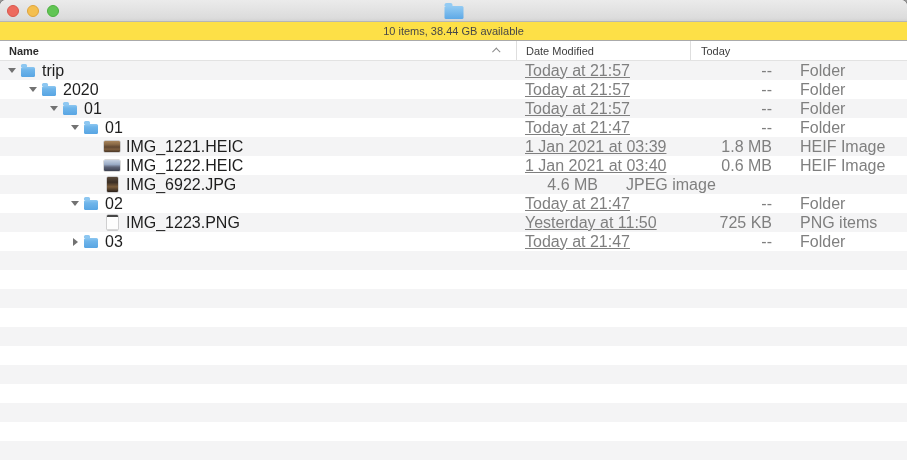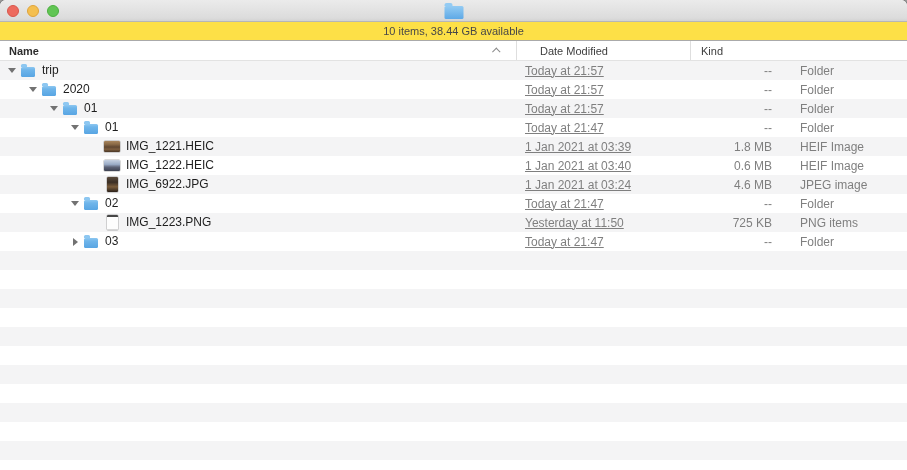--- a/index.html
+++ b/index.html
@@ -55,38 +55,38 @@
   
   .colheader {
     height:20px;
     background:#ffffff;
     border-bottom:1px solid #e2e2e2;
     display:flex; align-items:stretch;
     font-size:11px; color:#3d3d3d;
   }
   .hcell { display:flex; align-items:center; }
   .hcell-name { flex:0 0 516px; padding-left:9px; justify-content:space-between; font-weight:bold; color:#2d2d2d; }
-  .hcell-date { flex:0 0 174px; padding-left:23px;  border-left:1px solid #dedede; }
+  .hcell-date { flex:0 0 174px; padding-left:9px;  border-left:1px solid #dedede; }
   .hcell-size { flex:0 0 100px; padding-left:15px; border-left:1px solid #dedede; }
   .hcell-kind { flex:1;         padding-left:10px; border-left:1px solid #dedede; }
   .sort-asc {
     width:6px; height:6px;
     border-left:1.6px solid #8a8a8a; border-top:1.6px solid #8a8a8a;
     transform:rotate(45deg) translateY(1px);
     margin-right:16px;
   }
 
   
   .list {
     height:408px;
     background:repeating-linear-gradient(180deg,
       #f4f4f5 0px, #f4f4f5 19px,
       #ffffff 19px, #ffffff 38px);
   }
-  .row { height:19px; display:flex; align-items:center; font-size:12px; color:#1e1e1e;justify-content:space-between; }
+  .row { height:19px; display:flex; align-items:center; font-size:16px; color:#1e1e1e;justify-content:space-between; }
   .cell-name { flex:0 0 516px; display:flex; align-items:center; overflow:hidden; white-space:nowrap; }
   .cell-date { flex:0 0 174px; padding-left:9px;  color:#7f7f7f;text-decoration:underline; }
   .cell-size { flex:0 0 100px; padding-right:18px; text-align:right; color:#7f7f7f; }
   .cell-kind { flex:1;         padding-left:10px; color:#7f7f7f; }
 
   .indent { flex:none; height:1px; }
   .disclosure { flex:none; width:16px; height:16px; display:flex; align-items:center; justify-content:center; }
   .tri-open {
     width:0; height:0;
     border-left:4.5px solid transparent; border-right:4.5px solid transparent;
@@ -154,21 +154,21 @@
 
   <div class="colheader">
     <div class="hcell hcell-name">
       <span>Name</span>
       <span class="sort-asc"></span>
     </div>
     <div class="hcell hcell-date">
       <span>Date Modified</span>
     </div>
     <div class="hcell hcell-kind">
-      <span>Kind</span>
+      <span>Today</span>
     </div>
   </div>
 
   <div class="list" id="list">
       <div class="row">
     <div class="cell-name">
       <span class="indent" style="width: 4px;"></span>
       <span class="disclosure">
             <i class="tri-open"></i>
           </span>
@@ -260,21 +260,20 @@
     <div class="cell-name">
       <span class="indent" style="width: 88px;"></span>
       <span class="disclosure">
             <i></i>
           </span>
       <span class="iconbox">
             <span class="thumb icon-portrait-dark"></span>
           </span>
       <span class="name-label">IMG_6922.JPG</span>
     </div>
-    <div class="cell-date">1 Jan 2021 at 03:24</div>
     <div class="cell-size">4.6 MB</div>
     <div class="cell-kind">JPEG image</div>
   </div>
       <div class="row">
     <div class="cell-name">
       <span class="indent" style="width: 67px;"></span>
       <span class="disclosure">
             <i class="tri-open"></i>
           </span>
       <span class="iconbox">

